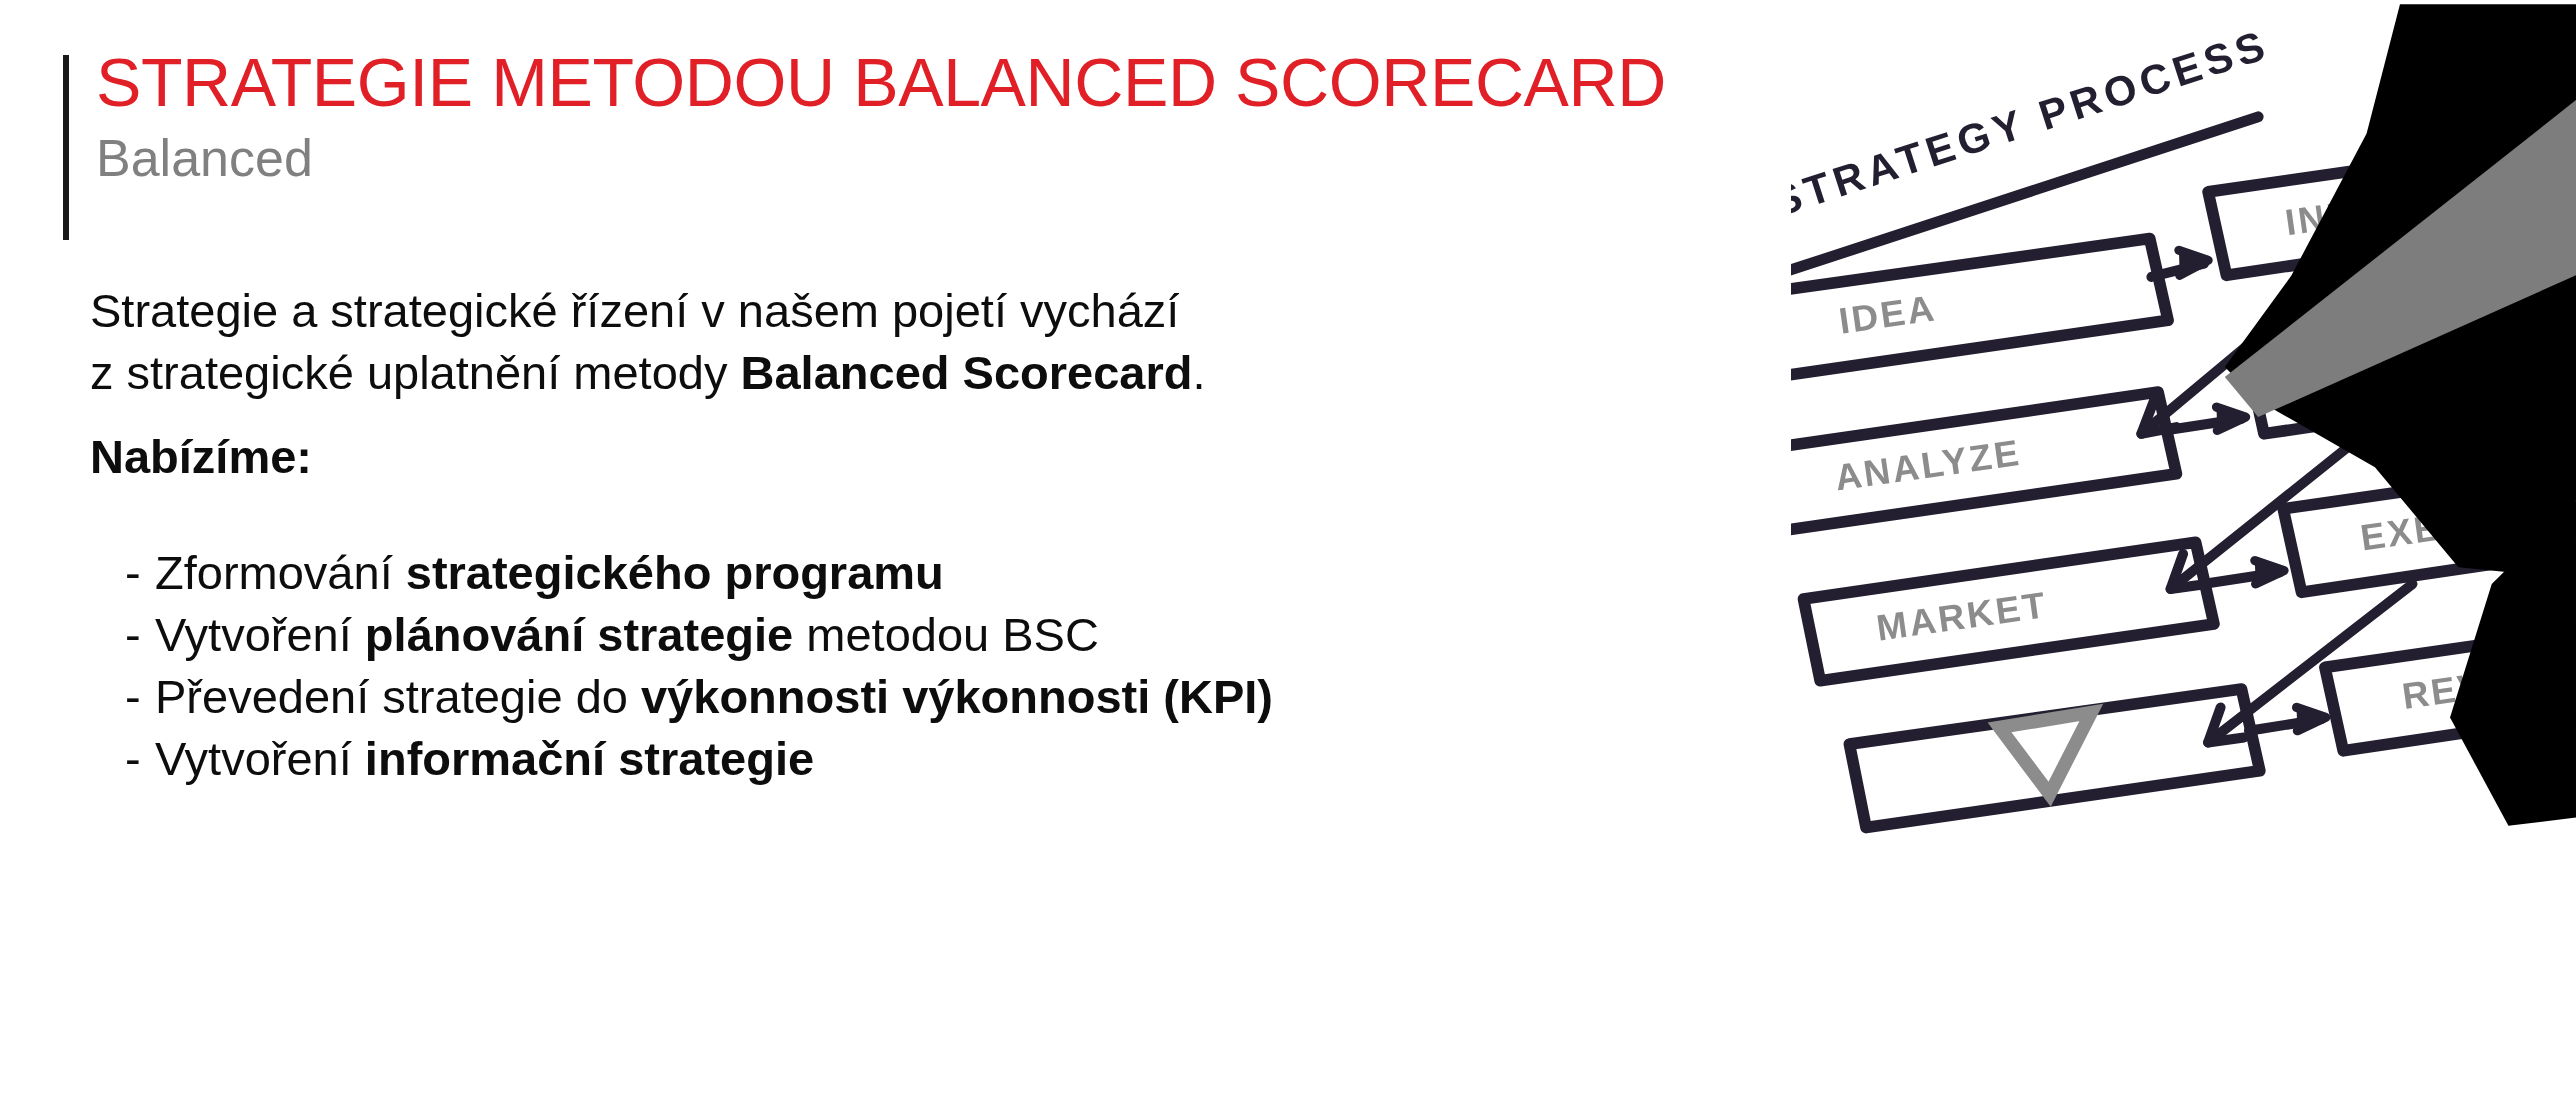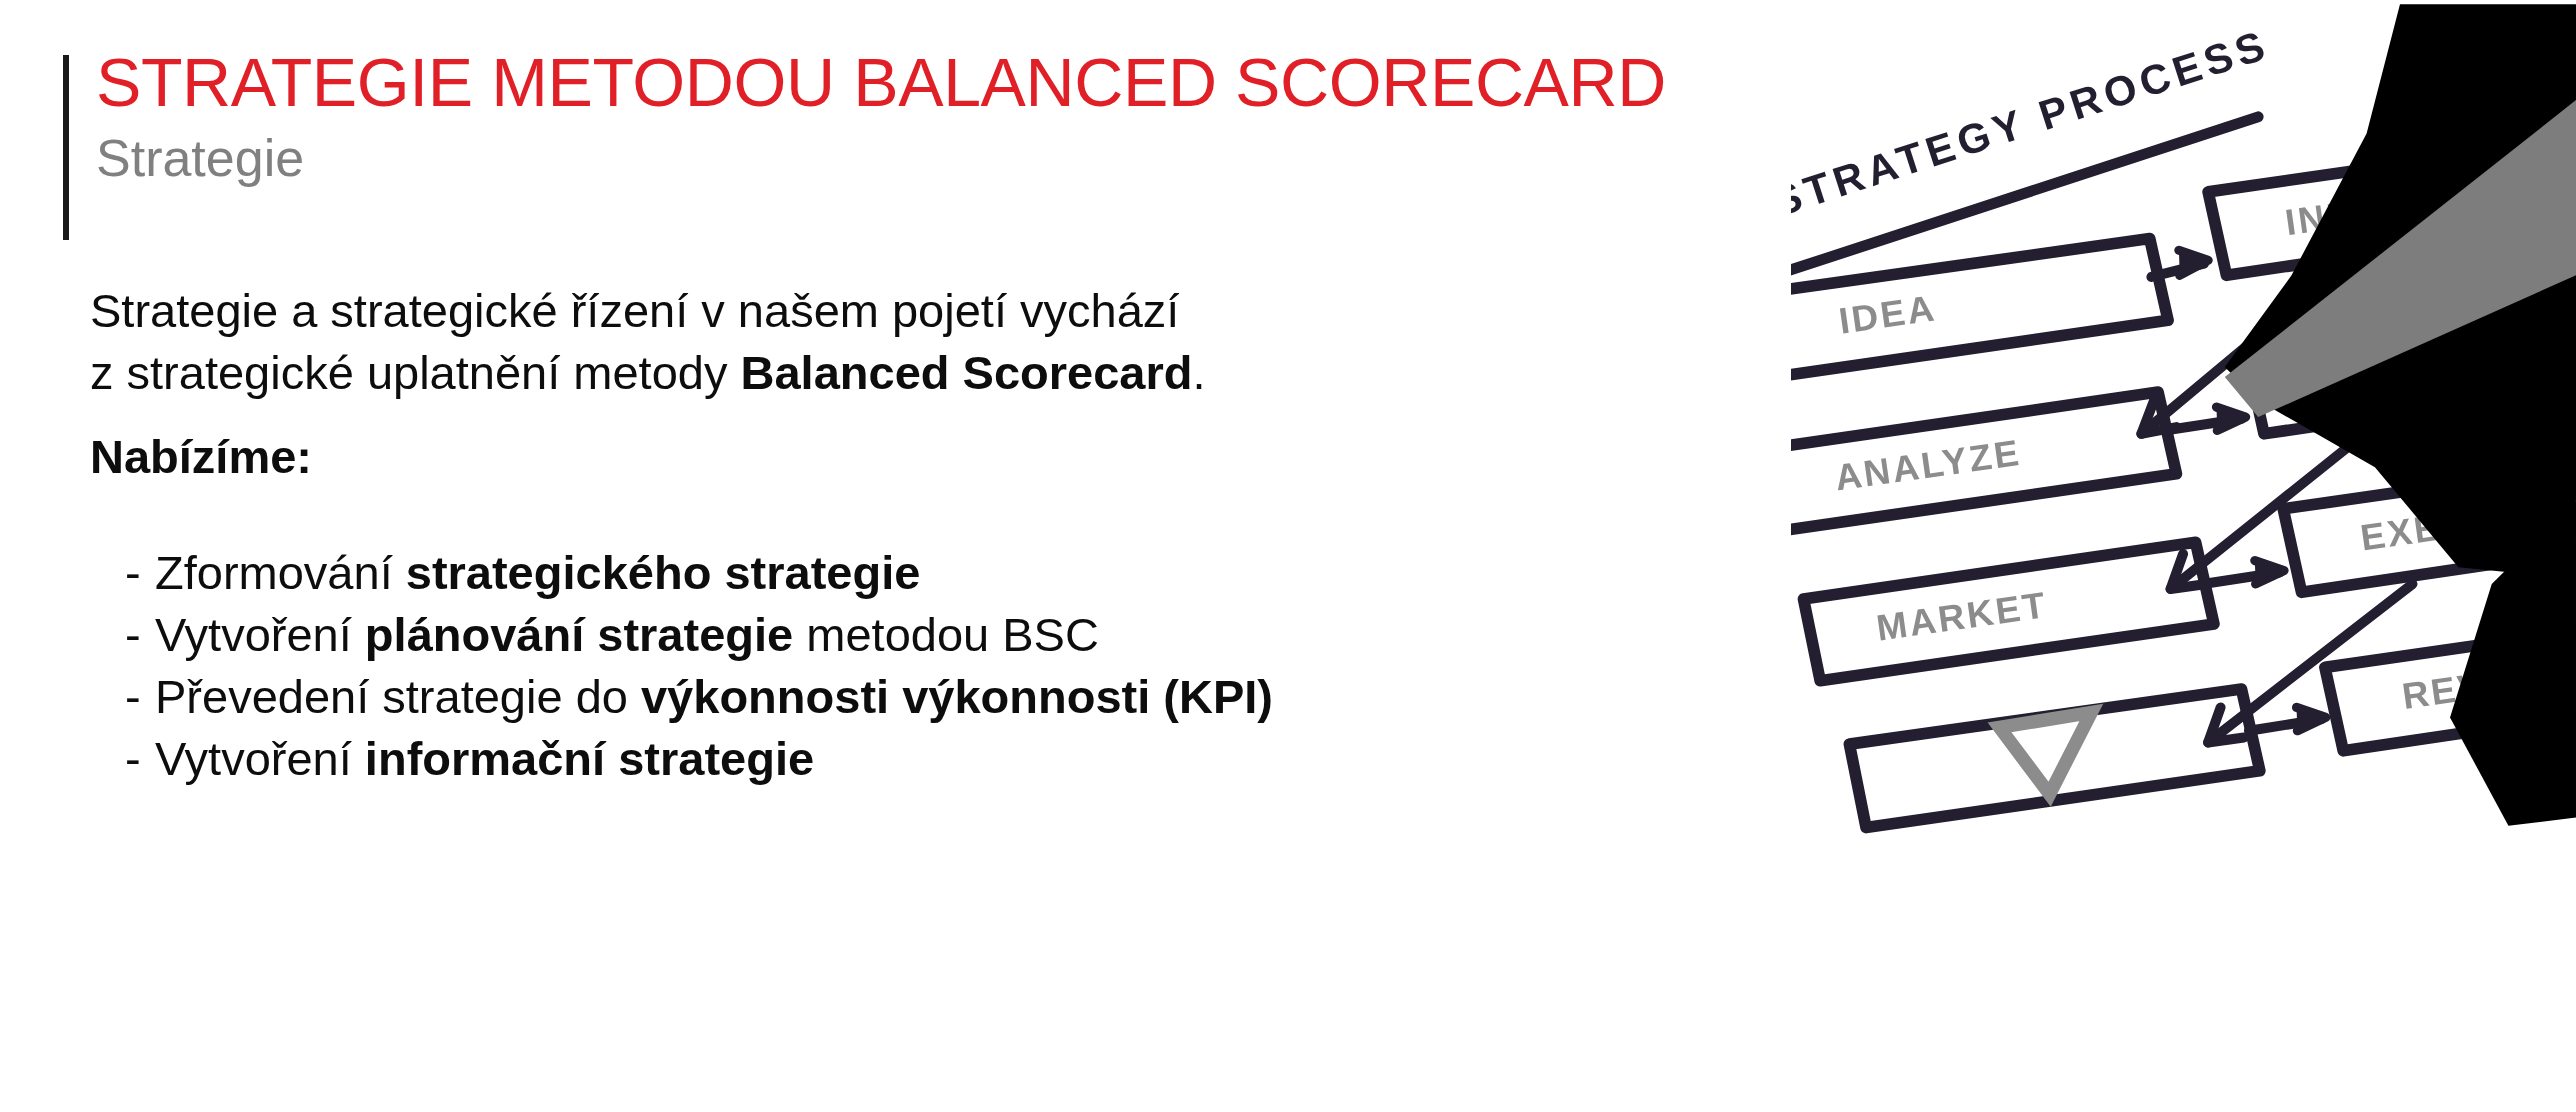--- a/index.html
+++ b/index.html
@@ -113,31 +113,31 @@
     width: 785px;
     height: 1112px;
   }
 </style>
 </head>
 <body>
 
 <div id="header">
   <div id="header-rule"></div>
   <div id="title">STRATEGIE METODOU BALANCED SCORECARD</div>
-  <div id="subtitle">Strategie</div>
+  <div id="subtitle">Balanced</div>
 </div>
 
 <div id="body-copy">
   <div class="para-line">Strategie a strategické řízení v našem pojetí vychází</div>
   <div class="para-line"><span>z strategické uplatnění metody </span><span class="b">Balanced Scorecard</span><span>.</span></div>
   <div id="offer-label">Nabízíme:</div>
 </div>
 
 <div id="bullets">
-  <div class="bullet-row"><span class="bullet-dash">-</span><span>Zformování </span><span class="b">strategického strategie</span><span></span></div>
+  <div class="bullet-row"><span class="bullet-dash">-</span><span>Zformování </span><span class="b">strategického programu</span><span></span></div>
   <div class="bullet-row"><span class="bullet-dash">-</span><span>Vytvoření </span><span class="b">plánování strategie</span><span> metodou BSC</span></div>
   <div class="bullet-row"><span class="bullet-dash">-</span><span>Převedení strategie do </span><span class="b">výkonnosti výkonnosti (KPI)</span><span></span></div>
   <div class="bullet-row"><span class="bullet-dash">-</span><span>Vytvoření </span><span class="b">informační strategie</span><span></span></div>
 </div>
 
 <div id="photo">
   <svg viewBox="0 0 941 1333" xmlns="http://www.w3.org/2000/svg">
     <rect x="0" y="0" width="941" height="1333" fill="#ffffff"></rect>
 
     <g stroke="#231f30" fill="none" stroke-linecap="round" stroke-linejoin="round">

